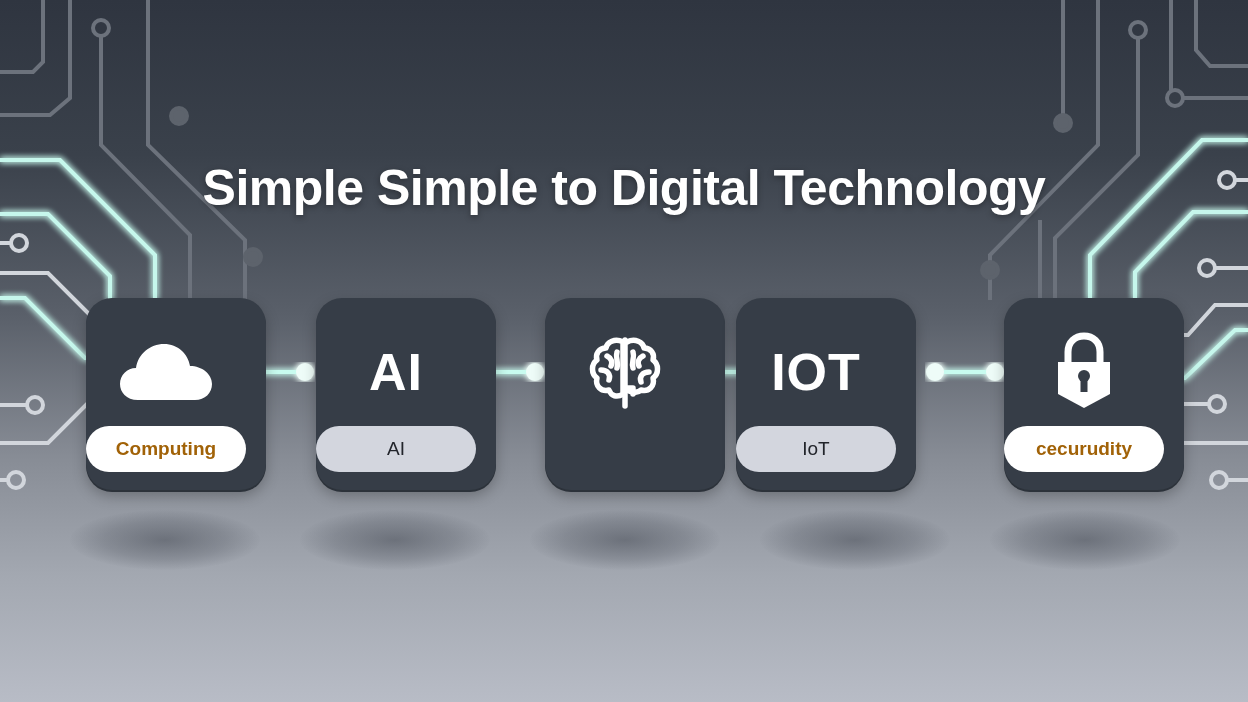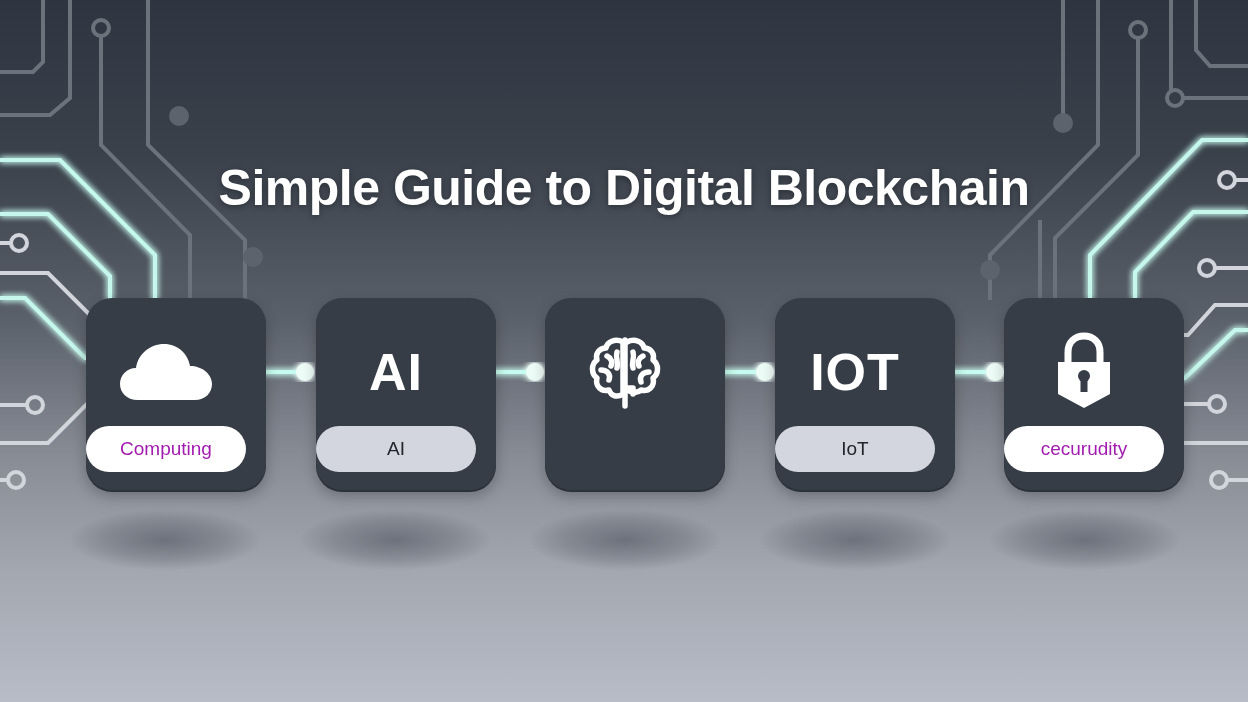--- a/index.html
+++ b/index.html
@@ -23,21 +23,21 @@
       position: absolute; left: 0; top: 28px; width: 160px; height: 92px;
       display: flex; align-items: center; justify-content: center;
     }
     .card .glyph-text {
       color: #ffffff; font-weight: bold; font-size: 52px; letter-spacing: 1px;
     }
     .card .pill {
       position: absolute; left: 0; top: 128px; width: 160px; height: 46px;
       border-radius: 23px; background: #ffffff;
       display: flex; align-items: center; justify-content: center;
-      color: #a21caf; font-size: 19px; font-weight: normal;
+      color: #a16207; font-size: 19px; font-weight: bold;
     }
     .card .pill.muted { background: #d3d6de; font-weight: normal; color: #22252b; }
     .shadow-blob {
       position: absolute; top: 510px; width: 190px; height: 60px; border-radius: 50%;
       background: radial-gradient(ellipse at center, rgba(70,75,85,0.55) 0%, rgba(70,75,85,0.25) 45%, rgba(70,75,85,0) 72%);
     }
     .connector { position: absolute; top: 362px; width: 80px; height: 20px; }
   </style>
 </head>
 <body>
@@ -106,21 +106,21 @@
     <path d="M1215,268 H1248"></path>
     <path d="M1162,335 H1188 L1215,305 H1248"></path>
     <path d="M1162,404 H1208"></path>
     <circle cx="1217" cy="404" r="8"></circle>
     <path d="M1162,443 H1248"></path>
     <circle cx="1219" cy="480" r="8"></circle>
     <path d="M1227,480 H1248"></path>
   </g>
 </svg>
 
-<h1 class="title">Simple Guide to Digital Blockchain</h1>
+<h1 class="title">Simple Simple to Digital Technology</h1>
 
 <div class="shadow-blob" style="left:70px;"></div>
 <div class="shadow-blob" style="left:300px;"></div>
 <div class="shadow-blob" style="left:530px;"></div>
 <div class="shadow-blob" style="left:760px;"></div>
 <div class="shadow-blob" style="left:990px;"></div>
 
 <svg class="connector" style="left:235px;" viewBox="0 0 80 20">
   <g filter="url(#glow)">
       <line x1="10" y1="10" x2="70" y2="10" stroke="#c8fbef" stroke-width="4"></line>
@@ -178,21 +178,21 @@
         <path d="M14,36 C20,36 24,40 22,46"></path>
         <path d="M30,18 C28,24 32,28 30,34"></path>
         <path d="M56,22 C52,24 50,28 52,32"></path>
         <path d="M62,38 C56,38 52,42 54,48"></path>
         <path d="M46,18 C48,24 44,28 46,34"></path>
       </g>
     </svg>
   </div>
 </div>
 
-<div class="card" style="left:775px;">
+<div class="card" style="left:736px;">
   <div class="icon-wrap">
     <span class="glyph-text">IOT</span>
   </div>
   <div class="pill muted">IoT</div>
 </div>
 
 <div class="card" style="left:1004px;">
   <div class="icon-wrap">
     <svg width="56" height="80" viewBox="0 0 56 80">
       <path d="M12,30 V20 C12,10 19,4 28,4 C37,4 44,10 44,20 V30" fill="none" stroke="#ffffff" stroke-width="7"></path>

